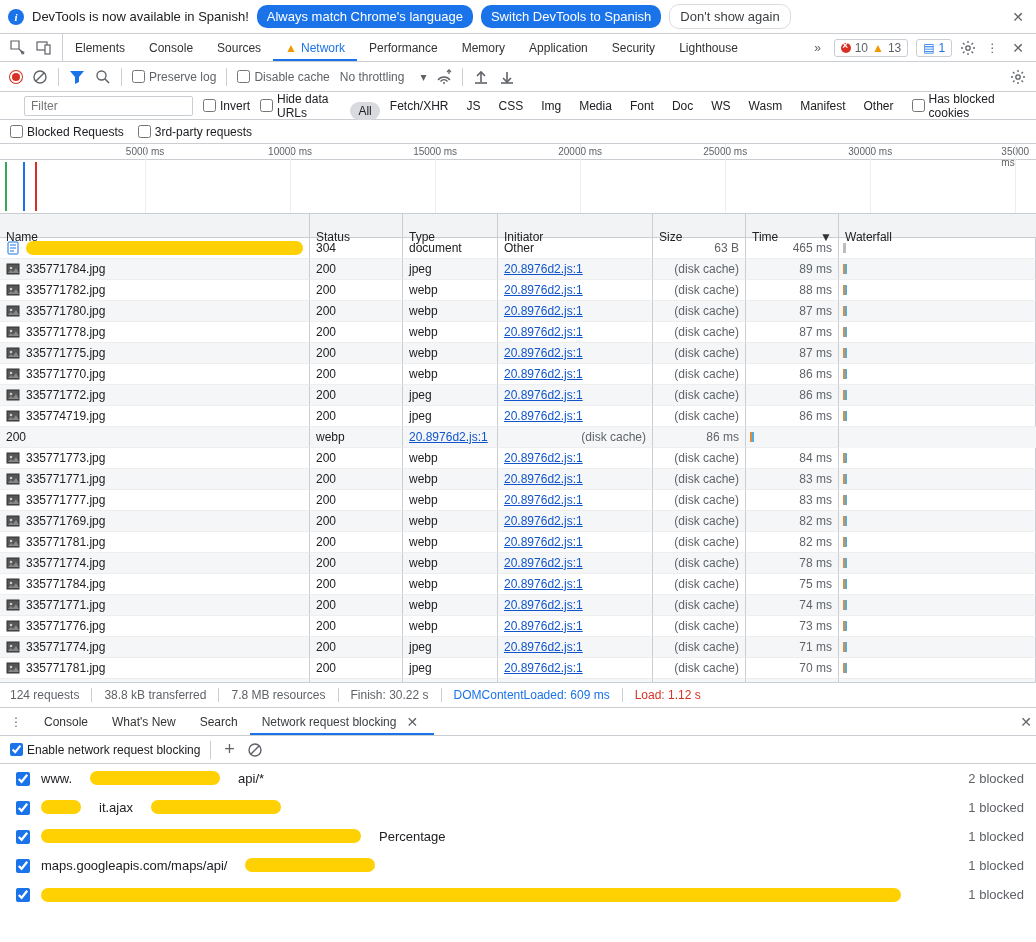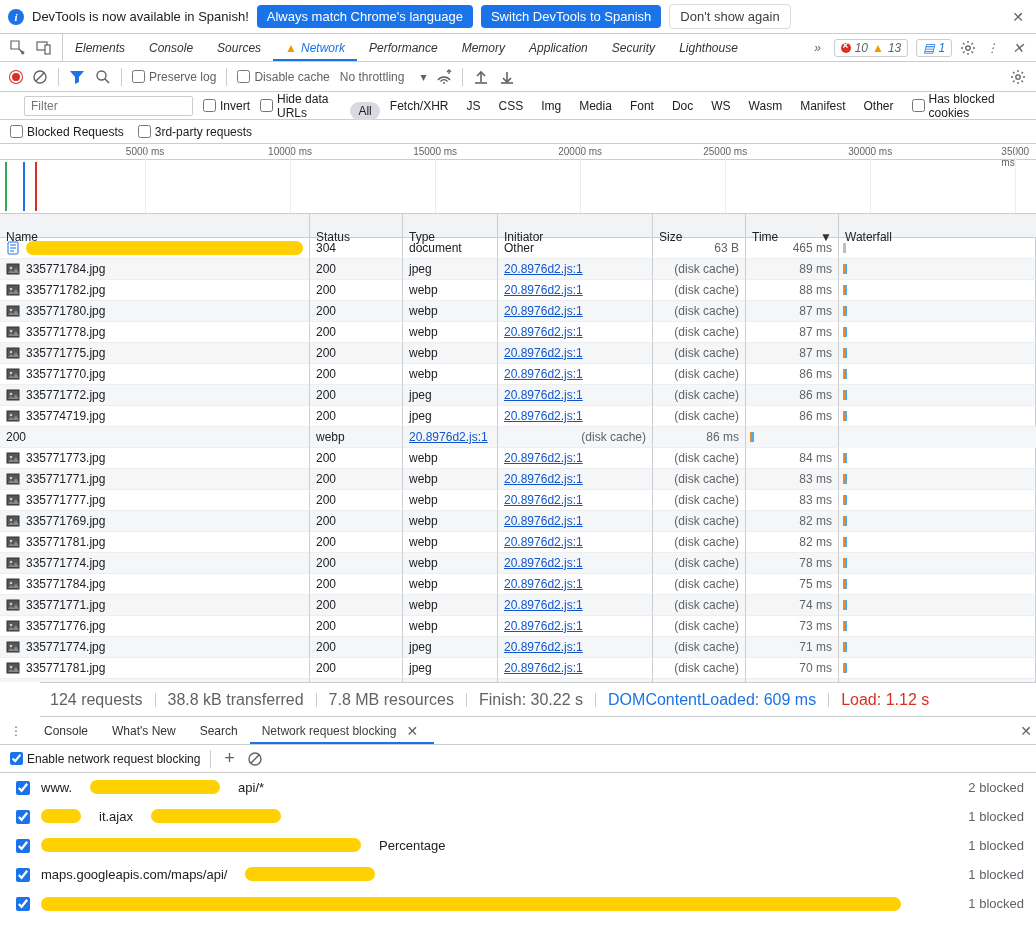--- a/index.html
+++ b/index.html
@@ -16,27 +16,27 @@
     --red:#d93025;
     --yellow:#f6bf26;
   }
   *{box-sizing:border-box;}
   html,body{margin:0;padding:0;font-family:"Segoe UI",Arial,sans-serif;font-size:12px;color:var(--text);background:var(--bg);width:1036px;}
   body{height:942px;display:flex;flex-direction:column;overflow:hidden;}
 
   
   .infobar{display:flex;align-items:center;gap:8px;padding:4px 8px;background:var(--bg);border-bottom:1px solid var(--border);font-size:13px;}
   .info-icon{width:16px;height:16px;border-radius:50%;background:#1a73e8;color:#fff;display:inline-flex;align-items:center;justify-content:center;font-size:11px;font-family:Georgia,serif;font-style:italic;font-weight:bold;}
-  .pill-btn{border:none;border-radius:4px;padding:4px 10px;font-size:13px;cursor:pointer;}
+  .pill-btn{border:none;border-radius:10px;padding:4px 10px;font-size:13px;cursor:pointer;}
   .pill-blue{background:var(--bluebtn);color:#fff;}
   .pill-plain{background:#fff;color:#3c4043;border:1px solid #dadce0;}
   .infobar .spacer{flex:1;}
 
   
-  .tabstrip{display:flex;align-items:center;border-bottom:1px solid var(--border);height:28px;font-size:12px;color:#5f6368;font-style:italic;}
+  .tabstrip{display:flex;align-items:center;border-bottom:1px solid var(--border);height:28px;font-size:12px;color:#5f6368;}
   .tabstrip .dock{display:flex;align-items:center;gap:10px;padding:0 10px;border-right:1px solid var(--border);height:100%;}
   .tabstrip .tabs{display:flex;height:100%;flex:1;}
   .tabstrip .tab{padding:0 12px;display:flex;align-items:center;gap:4px;cursor:pointer;height:100%;color:#333;}
   .tabstrip .tab.active{color:#1a73e8;box-shadow:inset 0 -2px 0 #1a73e8;}
   .tabstrip .right{display:flex;align-items:center;gap:8px;padding:0 8px;}
   .counter{display:flex;align-items:center;gap:4px;border:1px solid var(--border);border-radius:3px;padding:1px 6px;background:#fff;}
   .dot-red{width:10px;height:10px;border-radius:50%;background:var(--red);display:inline-block;position:relative;}
   .dot-red::after{content:"×";color:#fff;position:absolute;top:-3px;left:1.5px;font-size:10px;font-weight:bold;}
   .tri-yellow{display:inline-block;color:#f29900;font-size:12px;line-height:1;}
 
@@ -85,21 +85,21 @@
   .row .name{gap:6px;}
   .row .name .fic{width:14px;height:14px;display:inline-flex;align-items:center;justify-content:center;flex:0 0 14px;}
   .row .init a{color:var(--link);text-decoration:underline;cursor:pointer;}
   .row .size,.row .time{justify-content:flex-end;color:#5f6368;}
   .row .wf{padding:2px 4px;}
   .wf-bar{height:10px;background:#49aee6;width:4px;border-left:2px solid #e28c3a;}
   .row.doc .wf-bar{background:#bdbdbd;border-left-color:#bdbdbd;width:3px;}
   .redacted{height:14px;background:#ffd102;border-radius:7px;flex:1;min-width:40px;}
 
   
-  .statusbar{display:flex;align-items:center;gap:12px;padding:4px 10px;border-top:1px solid var(--border);border-bottom:1px solid var(--border);height:35px;font-size:16px;color:#5f6368;margin-left:40px;}
+  .statusbar{display:flex;align-items:center;gap:12px;padding:4px 10px;border-top:1px solid var(--border);border-bottom:1px solid var(--border);height:26px;font-size:12px;color:#5f6368;}
   .statusbar .sep{height:14px;}
 
   
   .drawertabs{display:flex;align-items:center;height:28px;border-bottom:1px solid var(--border);background:var(--bg);}
   .drawertabs .menu{padding:0 10px;cursor:pointer;color:#5f6368;}
   .drawertabs .dtab{padding:0 12px;height:100%;display:flex;align-items:center;gap:6px;cursor:pointer;color:#333;font-size:12px;}
   .drawertabs .dtab.active{color:#3c4043;box-shadow:inset 0 -2px 0 #1a73e8;}
   .drawertabs .spacer{flex:1;}
 
   

